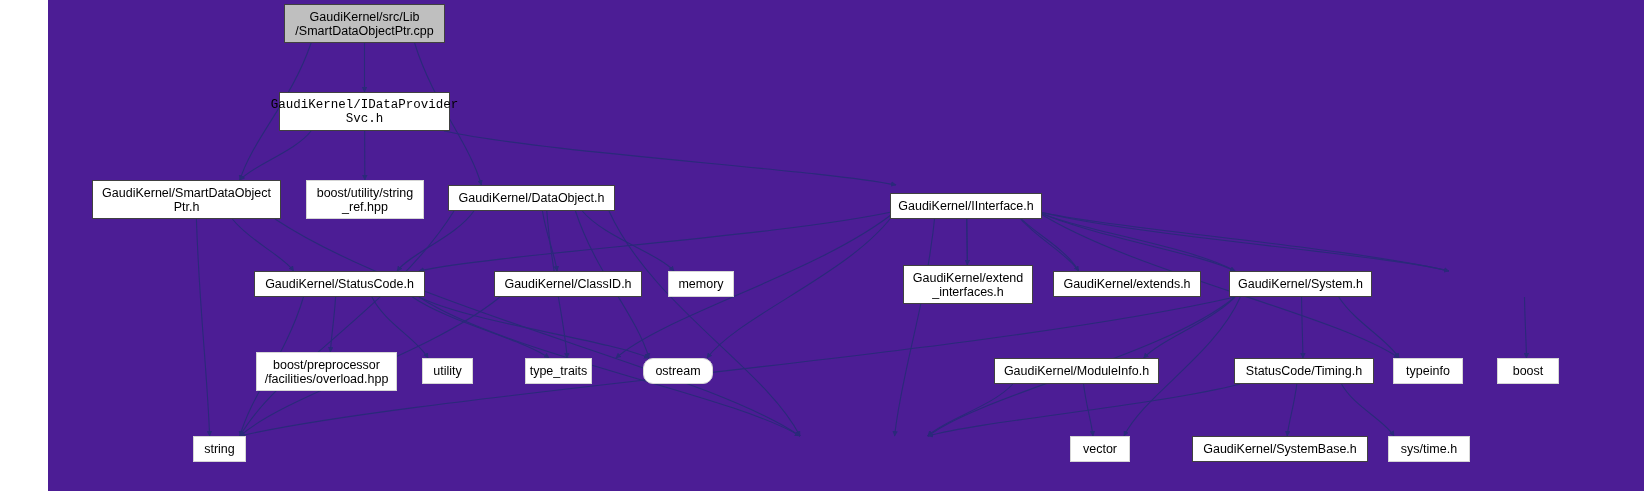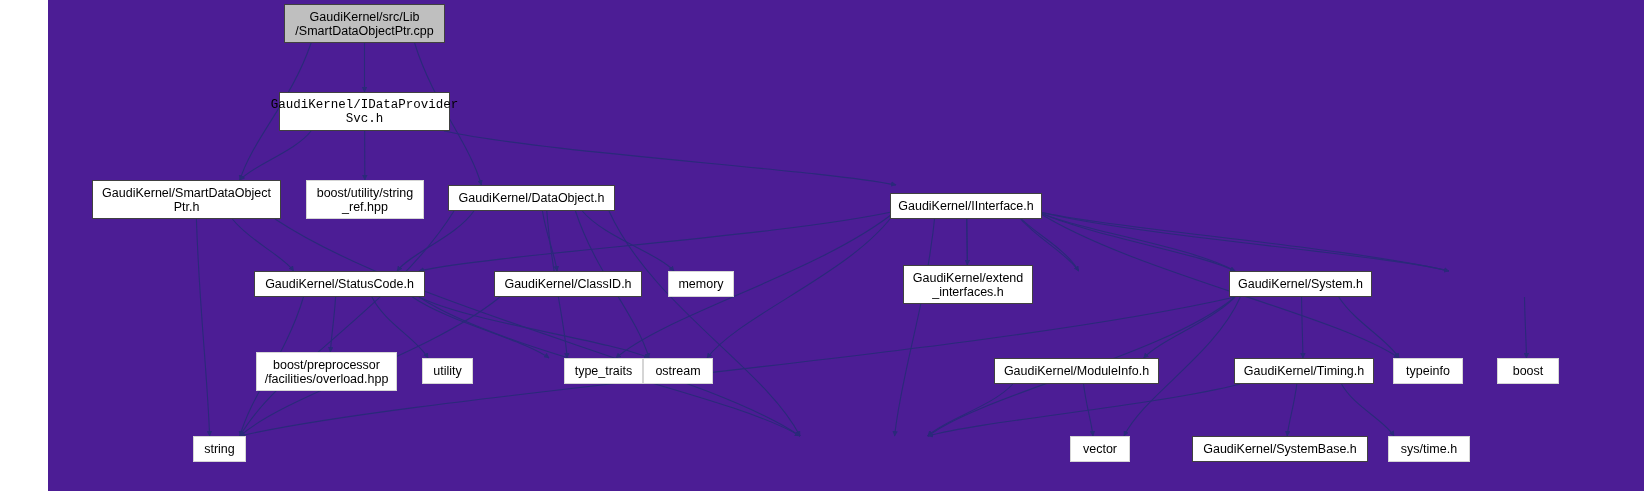--- a/index.html
+++ b/index.html
@@ -81,27 +81,28 @@
 Ptr.h</span></div>
     <div class="node sys" style="left: 258px; top: 180px; width: 118px; height: 39px;"><span>boost/utility/string
 _ref.hpp</span></div>
     <div class="node hdr" style="left: 400px; top: 185px; width: 167px; height: 26px;"><span>GaudiKernel/DataObject.h</span></div>
     <div class="node hdr" style="left: 842px; top: 193px; width: 152px; height: 26px;"><span>GaudiKernel/IInterface.h</span></div>
     <div class="node hdr" style="left: 206px; top: 271px; width: 171px; height: 26px;"><span>GaudiKernel/StatusCode.h</span></div>
     <div class="node hdr" style="left: 446px; top: 271px; width: 148px; height: 26px;"><span>GaudiKernel/ClassID.h</span></div>
     <div class="node sys" style="left: 620px; top: 271px; width: 66px; height: 26px;"><span>memory</span></div>
     <div class="node hdr" style="left: 855px; top: 265px; width: 130px; height: 39px;"><span>GaudiKernel/extend
 _interfaces.h</span></div>
+    <div class="node hdr" style="left: 1005px; top: 271px; width: 148px; height: 26px;"><span>GaudiKernel/extends.h</span></div>
     <div class="node hdr" style="left: 1181px; top: 271px; width: 143px; height: 26px;"><span>GaudiKernel/System.h</span></div>
     <div class="node sys" style="left: 208px; top: 352px; width: 141px; height: 39px;"><span>boost/preprocessor
 /facilities/overload.hpp</span></div>
     <div class="node sys" style="left: 374px; top: 358px; width: 51px; height: 26px;"><span>utility</span></div>
-    <div class="node sys" style="left: 516px; top: 358px; width: 79px; height: 26px;"><span>type_traits</span></div>
-    <div class="node sys" style="left: 595px; top: 358px; width: 70px; height: 26px;"><span>ostream</span></div>
+    <div class="node sys" style="left: 477px; top: 358px; width: 67px; height: 26px;"><span>type_traits</span></div>
+    <div class="node sys" style="left: 595px; top: 358px; width: 70px; height: 26px; border-radius: 10px;"><span>ostream</span></div>
     <div class="node hdr" style="left: 946px; top: 358px; width: 165px; height: 26px; justify-content: center;"><span>GaudiKernel/ModuleInfo.h</span></div>
-    <div class="node hdr" style="left: 1186px; top: 358px; width: 140px; height: 26px;"><span>GaudiKernel/Timing.h</span></div>
+    <div class="node hdr" style="left: 1186px; top: 358px; width: 140px; height: 26px;"><span>StatusCode/Timing.h</span></div>
     <div class="node sys" style="left: 1345px; top: 358px; width: 70px; height: 26px;"><span>typeinfo</span></div>
     <div class="node sys" style="left: 1449px; top: 358px; width: 62px; height: 26px;"><span>boost</span></div>
     <div class="node sys" style="left: 145px; top: 436px; width: 53px; height: 26px;"><span>string</span></div>
     <div class="node sys" style="left: 1022px; top: 436px; width: 60px; height: 26px;"><span>vector</span></div>
     <div class="node hdr" style="left: 1144px; top: 436px; width: 176px; height: 26px;"><span>GaudiKernel/SystemBase.h</span></div>
     <div class="node sys" style="left: 1340px; top: 436px; width: 82px; height: 26px;"><span>sys/time.h</span></div>
   </div>
 
 </body></html>

